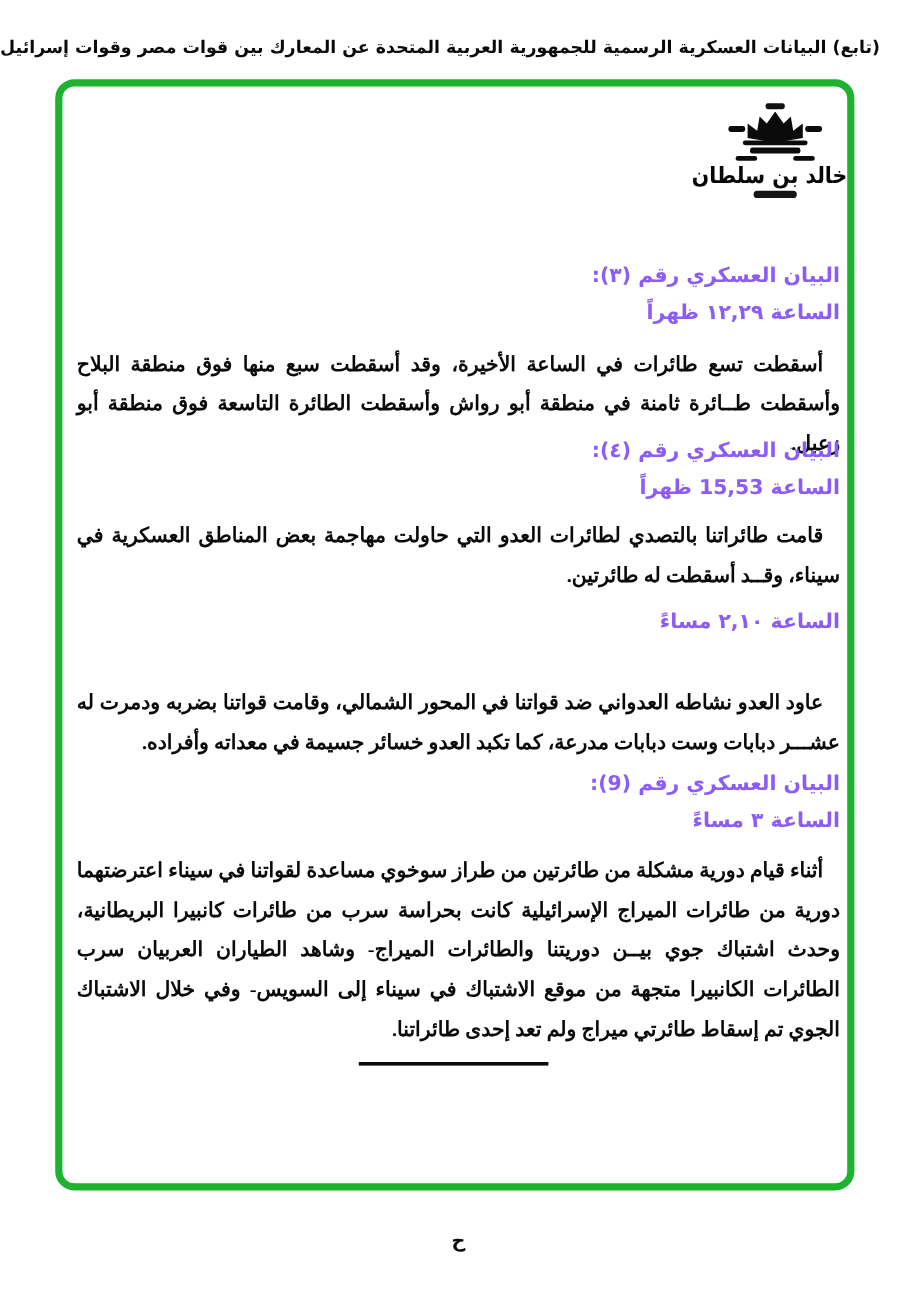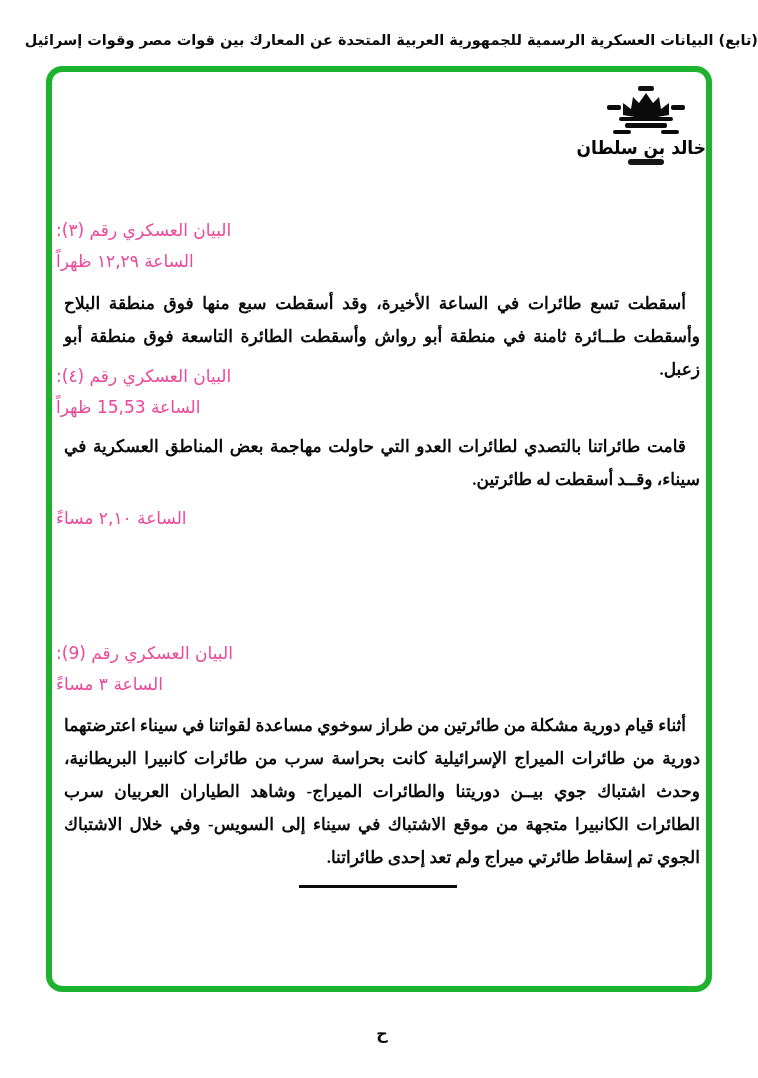--- a/index.html
+++ b/index.html
@@ -14,21 +14,21 @@
     height: 1078px;
     background: #ffffff;
     overflow: hidden;
     direction: rtl;
   }
   .doc-header {
     position: absolute;
     top: 32px;
     left: 0;
     right: 0;
-    text-align: right;
+    text-align: left;
     font-size: 14.5px;
     font-weight: bold;
     color: #0a0a0a;
     letter-spacing: 0.2px;
   }
   .green-frame {
     position: absolute;
     left: 46px;
     top: 66px;
     width: 666px;
@@ -63,25 +63,25 @@
     width: 36px; height: 6px;
     background: #151515;
     border-radius: 3px;
     margin: 2px auto 0 auto;
   }
   .bulletin-title, .bulletin-time {
     position: absolute;
     right: 58px;
     width: 644px;
     direction: rtl;
-    text-align: left;
+    text-align: right;
     font-size: 17px;
-    font-weight: normal;
+    font-weight: bold;
     line-height: 24px;
-    color: #ec4899;
+    color: #8b5cf6;
   }
   .bulletin-body {
     position: absolute;
     right: 58px;
     width: 636px;
     direction: rtl;
     text-align: justify;
     text-align-last: auto;
     font-size: 17px;
     font-weight: bold;
@@ -137,20 +137,21 @@
 
   <div class="bulletin-title" style="top:218px">البيان العسكري رقم (٣):</div>
   <div class="bulletin-time" style="top:249px">الساعة ١٢,٢٩ ظهراً</div>
   <div class="bulletin-body" style="top:287px">أسقطت تسع طائرات في الساعة الأخيرة، وقد أسقطت سبع منها فوق منطقة البلاح وأسقطت طــائرة ثامنة في منطقة أبو رواش وأسقطت الطائرة التاسعة فوق منطقة أبو زعبل.</div>
 
   <div class="bulletin-title" style="top:364px">البيان العسكري رقم (٤):</div>
   <div class="bulletin-time" style="top:395px">الساعة 15,53 ظهراً</div>
   <div class="bulletin-body" style="top:430px">قامت طائراتنا بالتصدي لطائرات العدو التي حاولت مهاجمة بعض المناطق العسكرية في سيناء، وقــد أسقطت له طائرتين.</div>
 
   <div class="bulletin-time" style="top:506px">الساعة ٢,١٠ مساءً</div>
+  <div class="bulletin-body" style="top:569px">عاود العدو نشاطه العدواني ضد قواتنا في المحور الشمالي، وقامت قواتنا بضربه ودمرت له عشـــر دبابات وست دبابات مدرعة، كما تكبد العدو خسائر جسيمة في معداته وأفراده.</div>
 
   <div class="bulletin-title" style="top:641px">البيان العسكري رقم (9):</div>
   <div class="bulletin-time" style="top:672px">الساعة ٣ مساءً</div>
   <div class="bulletin-body" style="top:709px">أثناء قيام دورية مشكلة من طائرتين من طراز سوخوي مساعدة لقواتنا في سيناء اعترضتهما دورية من طائرات الميراج الإسرائيلية كانت بحراسة سرب من طائرات كانبيرا البريطانية، وحدث اشتباك جوي بيــن دوريتنا والطائرات الميراج- وشاهد الطياران العربيان سرب الطائرات الكانبيرا متجهة من موقع الاشتباك في سيناء إلى السويس- وفي خلال الاشتباك الجوي تم إسقاط طائرتي ميراج ولم تعد إحدى طائراتنا.</div>
 
   <div class="end-rule"></div>
 
   <div class="page-marker">ح</div>
 
 </div>

